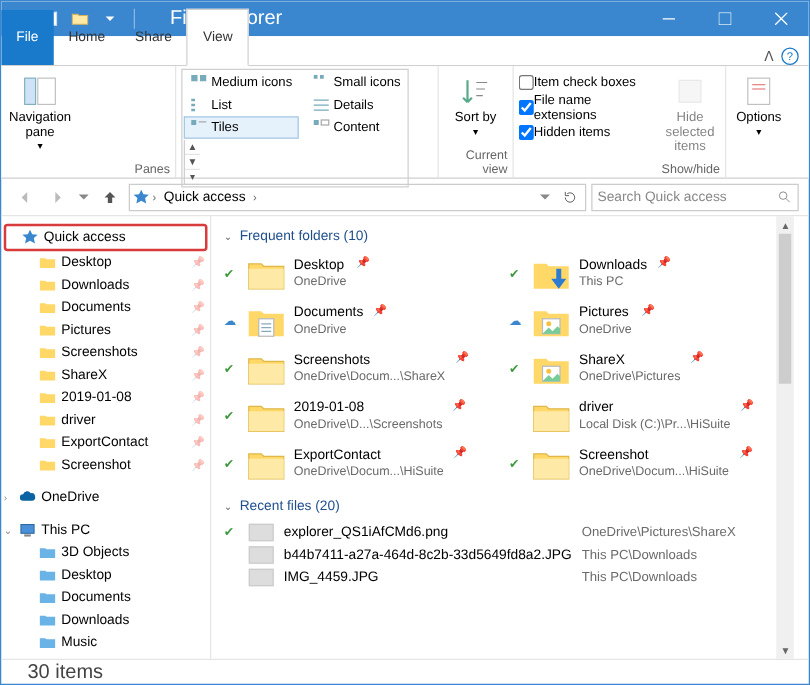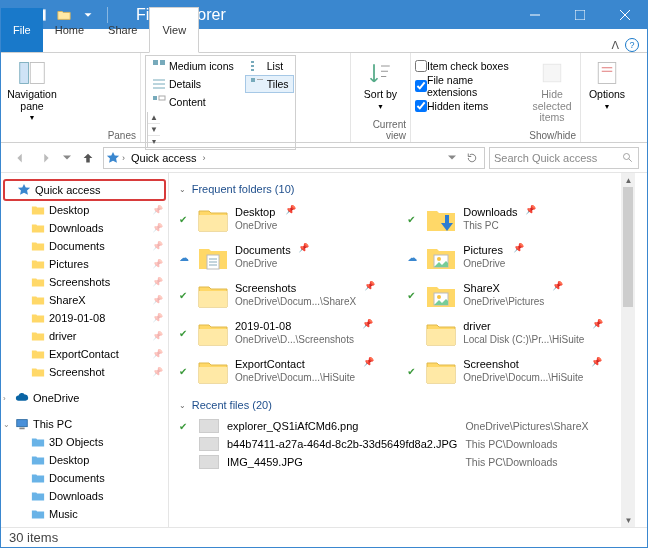--- a/index.html
+++ b/index.html
@@ -44,21 +44,21 @@
 
   
   .addr { height: 30px; display:flex; align-items:center; gap:4px; padding:0 8px; border-bottom:1px solid #e5e5e5;}
   .navbtn{width:22px;height:22px;display:flex;align-items:center;justify-content:center;color:#555;}
   .navbtn svg{width:14px;height:14px;fill:#555;}
   .navbtn.disabled svg{fill:#bbb;}
   .breadcrumb { flex:1; height:22px; border:1px solid #ccc; display:flex; align-items:center; padding:0 2px; gap:2px;}
   .breadcrumb svg{width:14px;height:14px;}
   .bc-item{padding:0 4px;font-size:11px;}
   .bc-sep{font-size:9px;color:#666;}
-  .search { width:150px; height:22px; border:1px solid #ccc; display:flex; align-items:center; padding:0 4px; color:#888; gap:4px;}
+  .search { width:166px; height:22px; border:1px solid #ccc; display:flex; align-items:center; padding:0 4px; color:#888; gap:4px;}
   .search svg{width:12px;height:12px;}
   .refresh{width:20px;display:flex;align-items:center;justify-content:center;}
 
   
   .main { display:flex; height: calc(100% - 28px - 24px - 90px - 30px - 20px); }
   .nav { width:168px; border-right:1px solid #e5e5e5; overflow:hidden; padding-top:6px;}
   .nav-item { display:flex; align-items:center; gap:4px; padding:2px 4px 2px 14px; font-size:11px; position:relative;}
   .nav-item.child{padding-left:30px;}
   .nav-item svg{width:14px;height:14px;flex-shrink:0;}
   .nav-item .pin{margin-left:auto;opacity:.35;font-size:9px;}
@@ -76,21 +76,21 @@
   .folder-item .floc{font-size:10px;color:#6a6a6a;}
   .folder-item .ftext{display:flex;flex-direction:column;line-height:1.2; max-width:130px; overflow:hidden;}
   .folder-item .fpin{font-size:9px;color:#aaa;margin-left:2px;align-self:flex-start;margin-top:2px;}
   .folder-ico{width:32px;height:32px;display:flex;align-items:center;justify-content:center;}
 
   .files-list .row{display:flex;align-items:center;gap:8px;padding:2px 0;font-size:11px;}
   .files-list .row .fn{flex:1;overflow:hidden;text-overflow:ellipsis;white-space:nowrap;}
   .files-list .row .loc{width:160px;color:#6a6a6a;font-size:10.5px;overflow:hidden;text-overflow:ellipsis;white-space:nowrap;}
   .files-list .thumb{width:20px;height:14px;background:#ddd;border:1px solid #ccc;}
 
-  .status { height:20px; border-top:1px solid #e5e5e5; display:flex; align-items:center; padding:0 8px; font-size:13px; color:#444;}
+  .status { height:20px; border-top:1px solid #e5e5e5; display:flex; align-items:center; padding:0 21px; font-size:16px; color:#444;}
   .scrollbar-v{position:absolute;right:0;top:0;bottom:0;width:14px;background:#f0f0f0;}
   .scrollbar-v .thumb{position:absolute;left:2px;right:2px;top:14px;height:120px;background:#cdcdcd;}
   .scrollbar-v .arr{height:14px;display:flex;align-items:center;justify-content:center;font-size:8px;color:#666;}
   .content-wrap{position:relative;height:100%;}
 
   .sync-ok{color:#3c9a3c;font-size:10px;}
   .sync-cloud{color:#3a87cf;font-size:10px;}
 </style>
 </head>
 <body>
@@ -168,20 +168,27 @@
   <div class="group" style="width:210px;">
     <div class="group-body" style="align-items:center;">
       <div class="layout-box">
         <div class="layout-grid">
           <div class="layout-item">
               <svg viewBox="0 0 14 14">
                 <rect x="1" y="1" width="5" height="5" fill="#7ab"></rect>
                 <rect x="8" y="1" width="5" height="5" fill="#7ab"></rect>
               </svg>
               <span>Medium icons</span>
+            </div>
+          <div class="layout-item">
+              <svg viewBox="0 0 14 14">
+                <rect x="1" y="1" width="3" height="3" fill="#7ab"></rect>
+                <rect x="6" y="1" width="3" height="3" fill="#7ab"></rect>
+              </svg>
+              <span>Small icons</span>
             </div>
           <div class="layout-item">
               <svg viewBox="0 0 14 14">
                 <rect x="1" y="2" width="3" height="2" fill="#7ab"></rect>
                 <rect x="1" y="6" width="3" height="2" fill="#7ab"></rect>
                 <rect x="1" y="10" width="3" height="2" fill="#7ab"></rect>
               </svg>
               <span>List</span>
             </div>
           <div class="layout-item">

